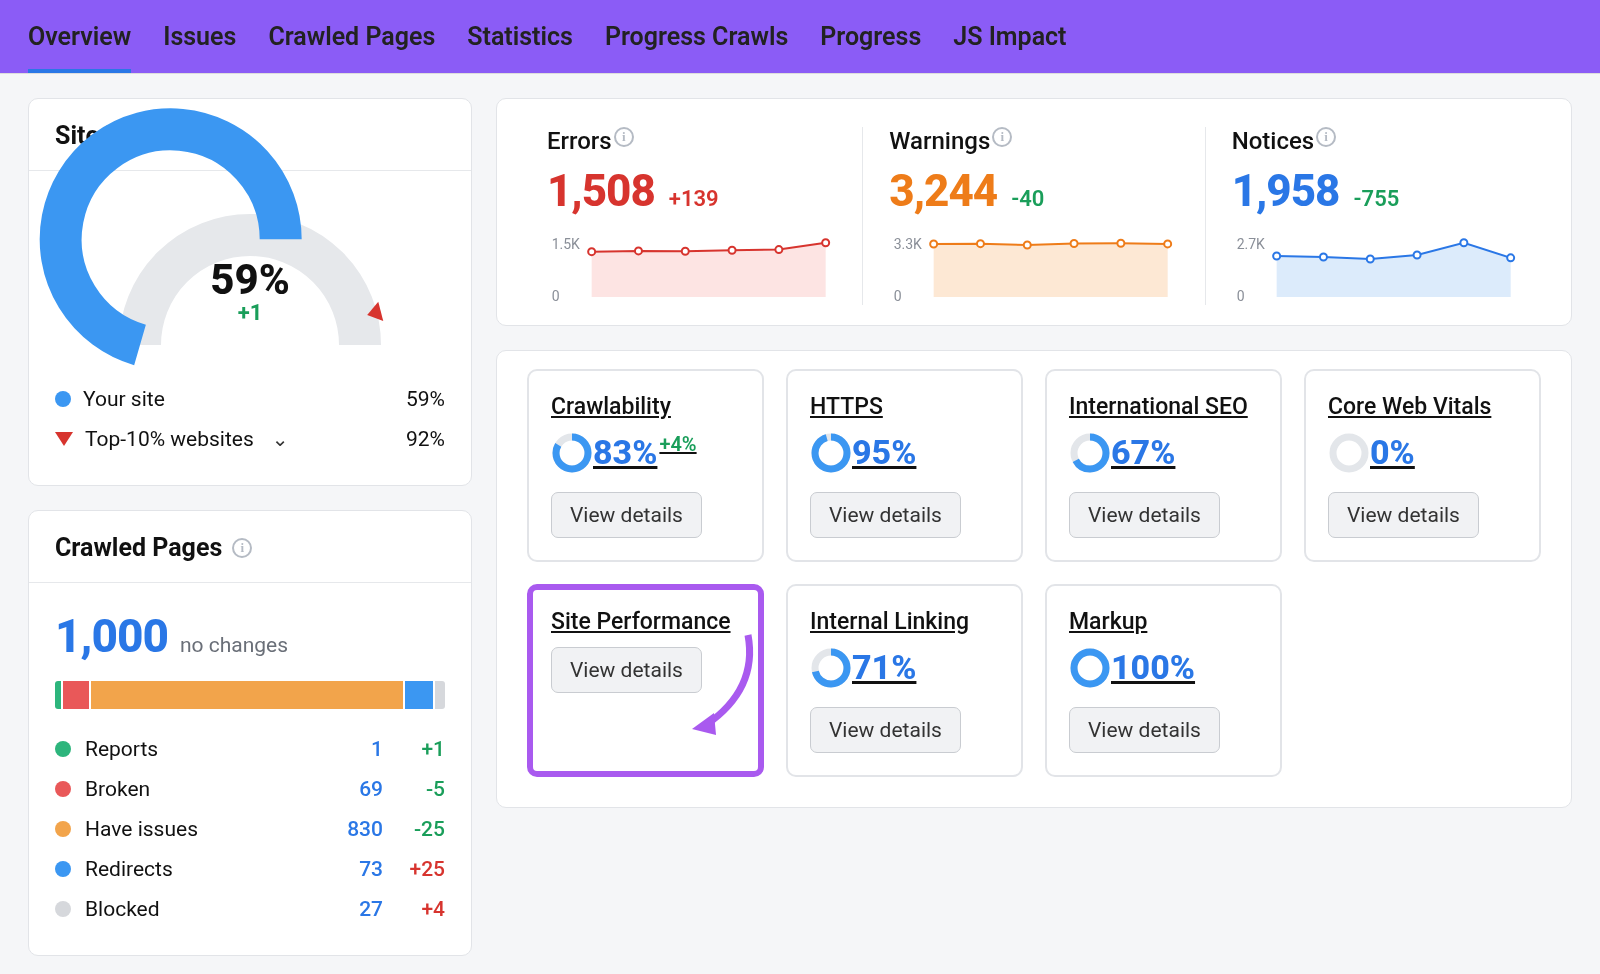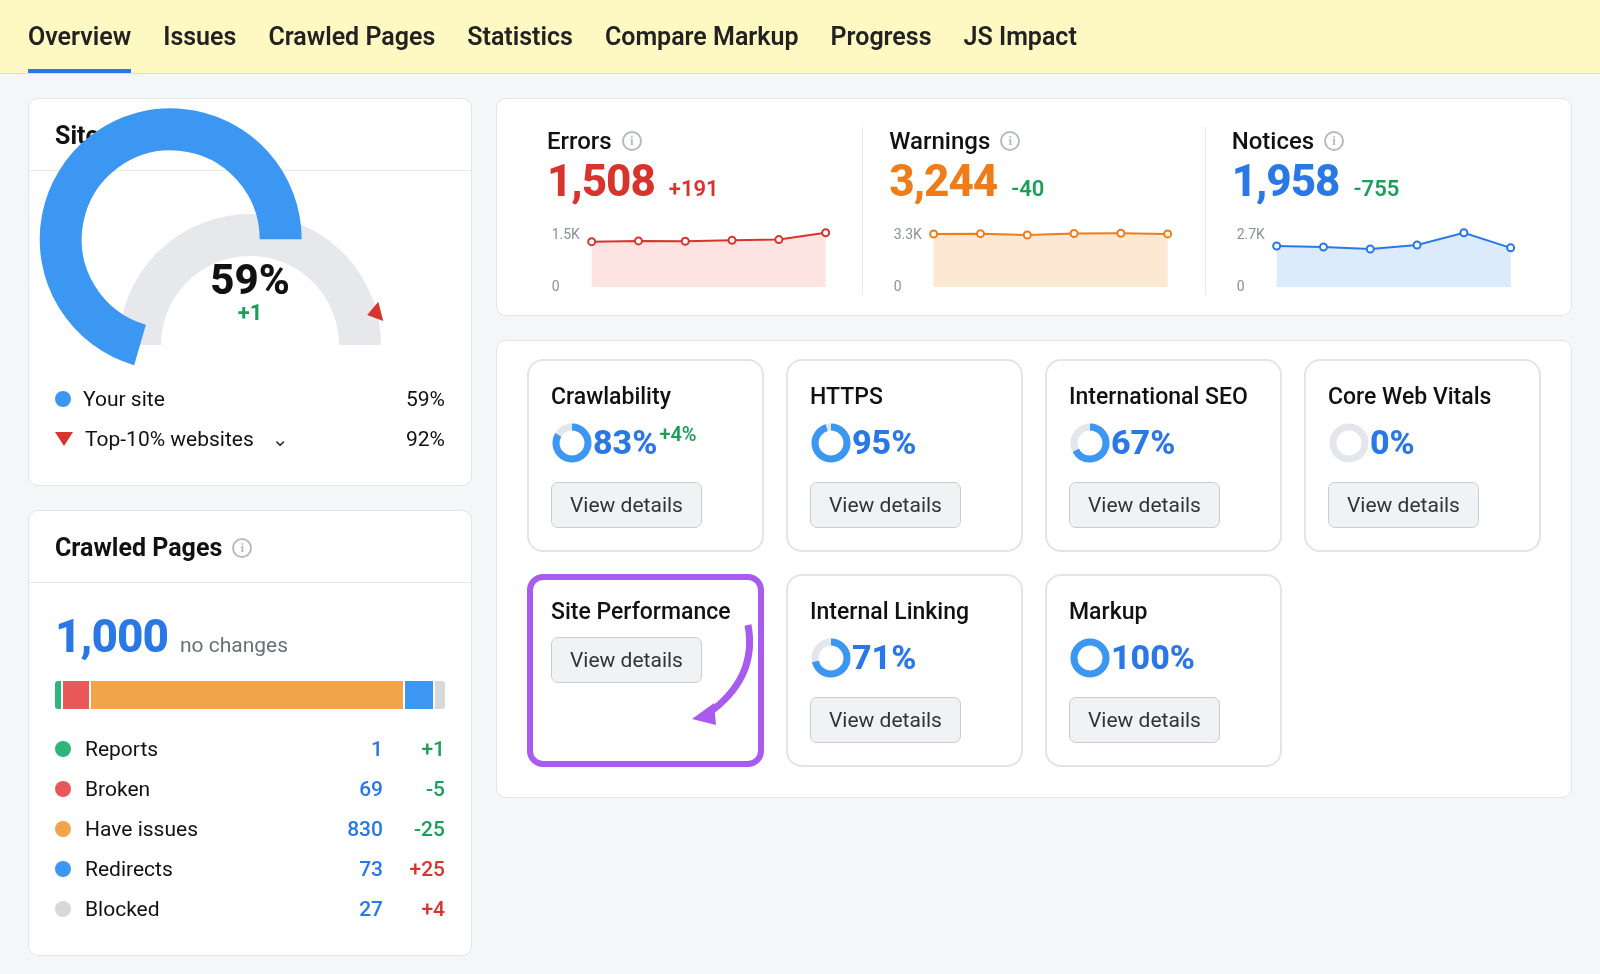--- a/index.html
+++ b/index.html
@@ -8,21 +8,21 @@
     background: #f5f6f8;
     color: #111;
     font-size: 16px;
   }
   .container { width: 1600px; }
   .tabs {
     display: flex;
     gap: 32px;
     padding: 22px 28px 0 28px;
     border-bottom: 1px solid #ddd;
-    background: #fef9c3;
+    background: #8b5cf6;
   }
   .tab {
     font-size: 25px;
     font-weight: 600;
     color: #222;
     padding-bottom: 18px;
     cursor: pointer;
     border-bottom: 4px solid transparent;
   }
   .tab.active { border-bottom-color: #2a77e6; }
@@ -99,39 +99,40 @@
   .stat-row { display:flex; align-items:center; padding:8px 0; font-size:21px; gap:14px; }
   .stat-row .name { flex:1; }
   .stat-row .val { width:54px; text-align:right; color:#2a77e6; font-weight:500; }
   .stat-row .delta { width:48px; text-align:right; font-weight:500; }
   .delta-pos { color:#1a9e5a; }
   .delta-neg { color:#d7342e; }
   
   .metrics-card { display:flex; padding: 28px 24px 20px 24px; }
   .metric-block { flex:1; padding: 0 26px; border-right:1px solid #e6e8eb; }
   .metric-block:last-child { border-right:none; }
-  .metric-title { font-size:24px; font-weight:500; margin-bottom:0; display:flex; align-items:center; gap:10px; }
+  .metric-title { font-size:24px; font-weight:500; margin-bottom:10px; display:flex; align-items:flex-start; gap:2px; }
   .metric-valrow { display:flex; align-items:baseline; gap:14px; margin-bottom: 18px; }
   .metric-val { font-size:44px; font-weight:800; letter-spacing:-1px; }
   .metric-delta { font-size:22px; font-weight:600; }
   .spark-wrap { height:70px; }
   
   .thematic-header { padding: 28px 30px 10px 30px; }
   .thematic-header h2 { font-size:26px; font-weight:800; }
   .reports-grid {
     display:grid;
     grid-template-columns: repeat(4, 1fr);
     gap: 22px;
     padding: 18px 30px 30px 30px;
   }
   .report-card {
     border:2px solid #e2e4e8;
-    border-radius:16px;
+    border-radius:10px;
     padding: 22px 22px 22px 22px;
     position: relative;
+    text-decoration: underline;
   }
   .report-card.highlight {
     border: 6px solid #a95aef;
     padding: 18px 18px 18px 18px;
   }
   .report-title { font-size:23px; font-weight:500; margin-bottom:12px; }
   .report-row { display:flex; align-items:flex-start; margin-bottom:18px; }
   .pct { font-size:34px; font-weight:800; color:#2a77e6; }
   .pct-delta { font-size:20px; font-weight:600; color:#1a9e5a; margin-left:2px; }
   .view-btn {
@@ -154,21 +155,21 @@
 </head>
 <body>
 
 <div class="container">
 
   <div class="tabs" id="tabs">
       <div class="tab active">Overview</div>
       <div class="tab">Issues</div>
       <div class="tab">Crawled Pages</div>
       <div class="tab">Statistics</div>
-      <div class="tab">Compare Markup</div>
+      <div class="tab">Progress Crawls</div>
       <div class="tab">Progress</div>
       <div class="tab">JS Impact</div>
     </div>
 
   <div class="main">
 
     <div class="left-col">
 
       <div class="card" style="margin-bottom:24px;">
         <div class="card-header">
@@ -264,21 +265,21 @@
     <div class="right-col">
 
       <div class="card metrics-card" id="metrics-card">
           <div class="metric-block">
       <div class="metric-title">
         <span>Errors</span>
         <i class="info-icon">i</i>
       </div>
       <div class="metric-valrow">
         <span class="metric-val" style="color:#d7342e">1,508</span>
-        <span class="metric-delta delta-neg">+191</span>
+        <span class="metric-delta delta-neg">+139</span>
       </div>
       <div class="spark-wrap">
         <svg viewBox="0 0 280 70" width="100%" height="70" id="spark-errors">
       <text x="0" y="14" font-size="14" fill="#8a8f98">1.5K</text>
       <text x="0" y="66" font-size="14" fill="#8a8f98">0</text>
       <path d="M40 16.64 L86.8 15.919999999999995 L133.6 16.28 L180.4 15.199999999999996 L227.2 14.588000000000001 L274 7.711999999999996 L 274 62 L 40 62 Z" fill="#fde4e3" stroke="none"></path>
       <path d="M40 16.64 L86.8 15.919999999999995 L133.6 16.28 L180.4 15.199999999999996 L227.2 14.588000000000001 L274 7.711999999999996" fill="none" stroke="#d7342e" stroke-width="2"></path>
       <circle cx="40" cy="16.64" r="3.5" fill="#fff" stroke="#d7342e" stroke-width="2"></circle>
                 <circle cx="86.8" cy="15.919999999999995" r="3.5" fill="#fff" stroke="#d7342e" stroke-width="2"></circle>
                 <circle cx="133.6" cy="16.28" r="3.5" fill="#fff" stroke="#d7342e" stroke-width="2"></circle>

